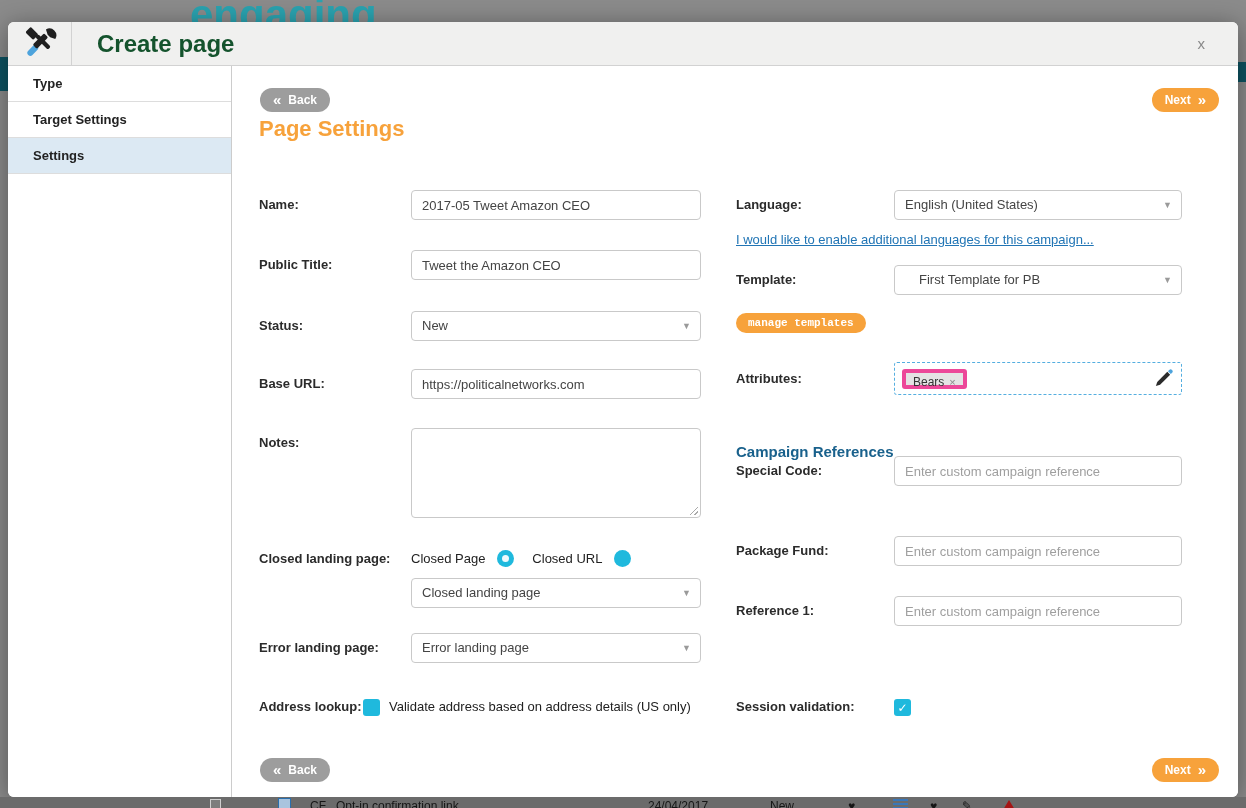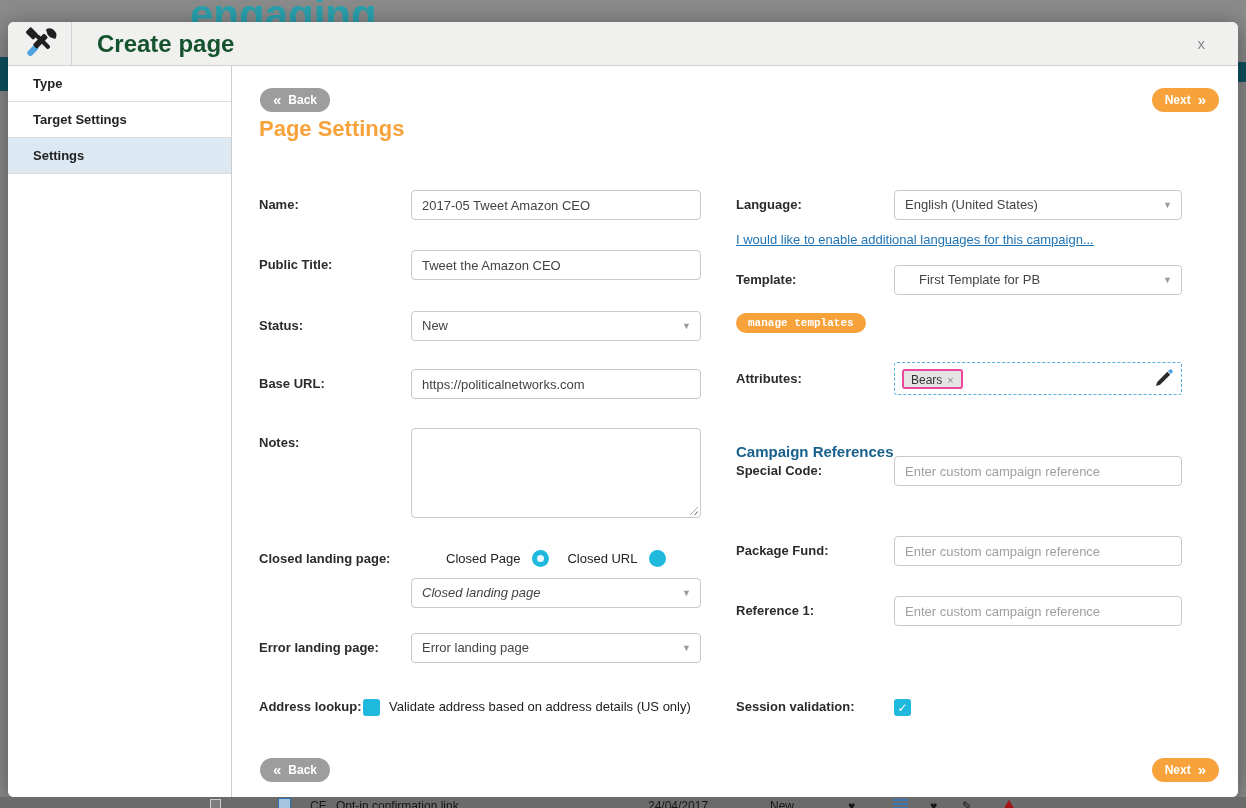--- a/index.html
+++ b/index.html
@@ -61,21 +61,21 @@
 
   .cbx { position:absolute; width:17px; height:17px; border-radius:3px; background:#1fb9dd; cursor:pointer; }
   .cbx.checked::after { content:"✓"; position:absolute; left:0; top:1px; width:100%; text-align:center; line-height:16px; color:#fff; font-size:12px; font-weight:bold; }
   .cbx-text { position:absolute; font-size:13px; color:#222; line-height:30px; white-space:nowrap; }
 
   .link { position:absolute; left:503px; font-size:13px; color:#2175b5; text-decoration:underline; cursor:pointer; white-space:nowrap; }
   .btn-mini { position:absolute; left:503px; height:20px; line-height:20px; padding:0 12px; background:#f7a23b; color:#fff; font-weight:bold; font-size:11px; border-radius:10px; cursor:pointer; }
   .sec-heading { position:absolute; left:503px; font-size:15px; font-weight:bold; color:#19618c; }
 
   .attr-box { position:absolute; left:661px; width:288px; height:33px; border:1px dashed #54aee0; border-radius:3px; background:#fff; cursor:text; }
-  .chip { position:absolute; left:7px; top:6px; height:20px; line-height:18px; padding:0 7px; background:#e4e4e4; border:2px solid #ec4899; border-radius:3px; font-size:12px; color:#333; cursor:default; }
+  .chip { position:absolute; left:7px; top:6px; height:20px; line-height:18px; padding:0 7px; background:#e4e4e4; border:4px solid #ec4899; border-radius:3px; font-size:12px; color:#333; cursor:default; }
   .chip .x { color:#8a8a8a; margin-left:5px; font-size:11px; cursor:pointer; }
   .attr-pencil { position:absolute; right:8px; top:6px; cursor:pointer; }
 </style>
 </head>
 <body>
 
 <div class="brand">engaging</div>
 <div class="teal-strip-left"></div>
 <div class="teal-strip-right"></div>
 
@@ -158,31 +158,31 @@
         <span class="fld l" style="height:90px;">
           <span class="notes-wrap" style="display:block;">
             <textarea class="notes" style=""></textarea>
             <span class="resize-grip"></span>
           </span>
         </span>
       </div>
 
       <div class="row" style="top:478px;">
         <span class="lbl l">Closed landing page:</span>
-        <span class="fld l" style="white-space:nowrap;text-align:center;">
+        <span class="fld l" style="white-space:nowrap;">
           <span class="radio-text">Closed Page</span>
           <span class="radio sel" style="margin:0 14px 0 7px;"></span>
           <span class="radio-text">Closed URL</span>
           <span class="radio" style="margin-left:7px;"></span>
         </span>
       </div>
 
       <div class="row" style="top:512px;">
         <span class="fld l">
-          <span class="selectbox" style="display:block;font-style:italic;">
+          <span class="selectbox" style="display:block;">
             <span>Closed landing page</span>
             <span class="caret">▼</span>
           </span>
         </span>
       </div>
 
       <div class="row" style="top:567px;">
         <span class="lbl l">Error landing page:</span>
         <span class="fld l">
           <span class="selectbox" style="display:block;">

